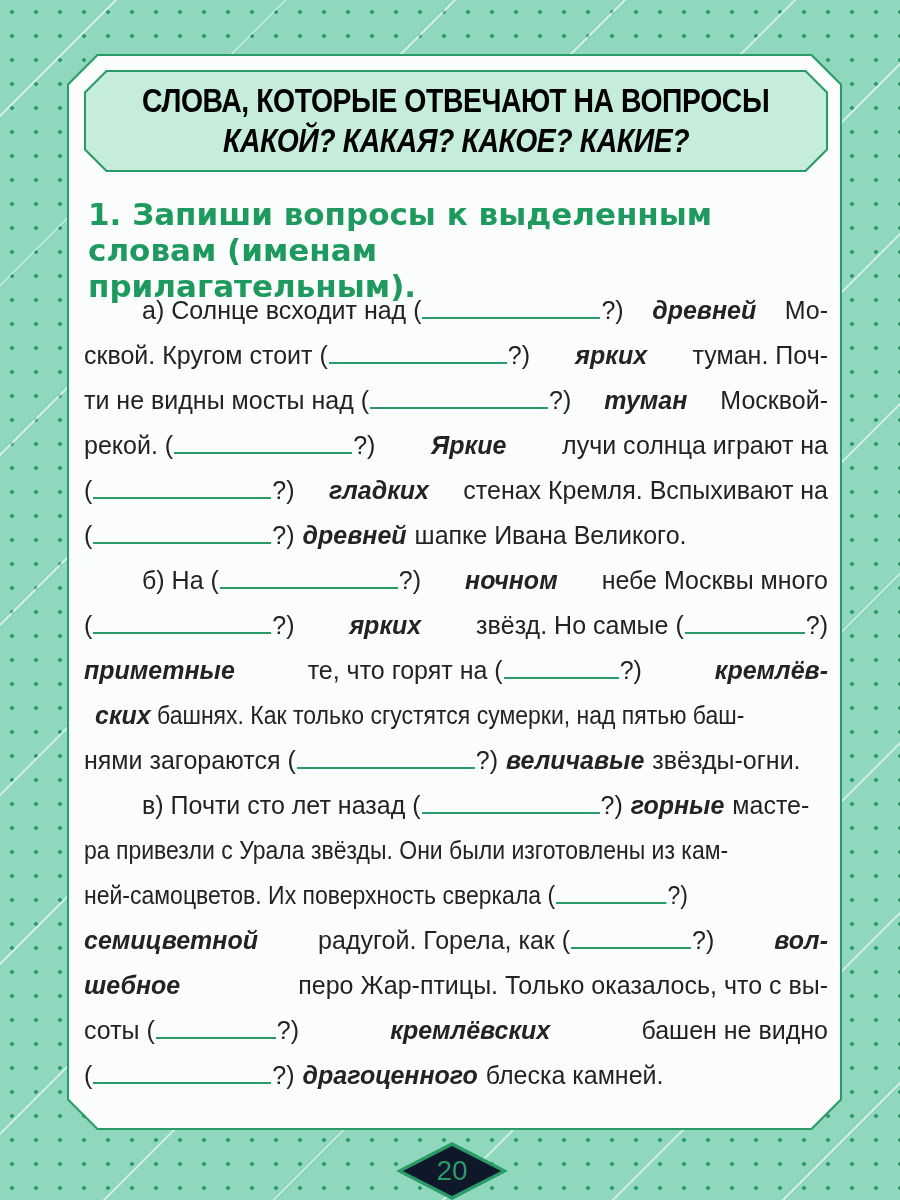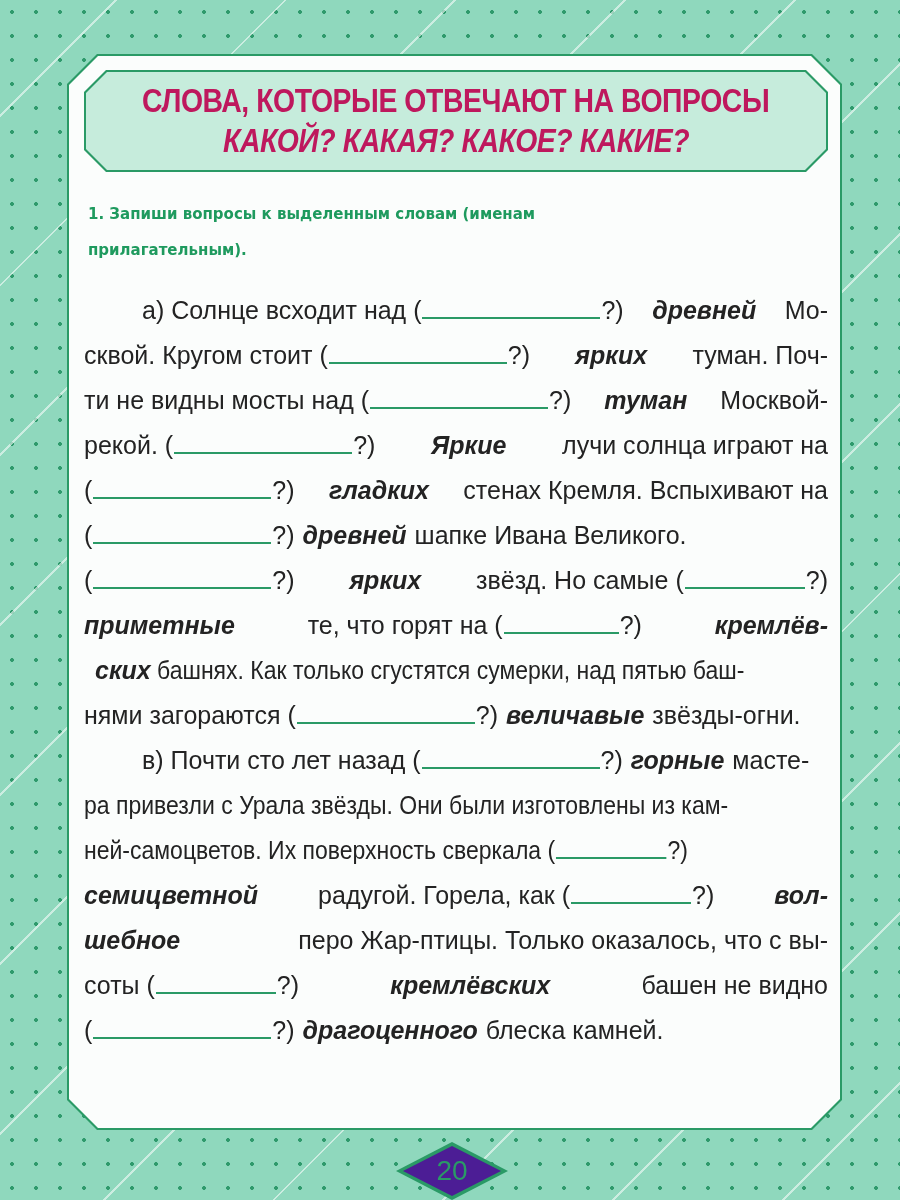--- a/index.html
+++ b/index.html
@@ -53,21 +53,21 @@
       left: 86px;
       top: 72px;
       width: 740px;
       height: 98px;
       background: #c6ecdc;
       clip-path: polygon(21px 0, calc(100% - 21px) 0, 100% 21px, 100% calc(100% - 21px), calc(100% - 21px) 100%, 21px 100%, 0 calc(100% - 21px), 0 21px);
       display: flex;
       flex-direction: column;
       align-items: center;
       justify-content: center;
-      color: #be185d;
+      color: #000000;
     }
     .banner .line1 {
       font-family: "Liberation Sans", sans-serif;
       font-weight: bold;
       font-size: 33px;
       letter-spacing: -0.5px;
       transform: scaleX(0.86);
       white-space: nowrap;
       line-height: 40px;
     }
@@ -81,21 +81,21 @@
       white-space: nowrap;
       line-height: 40px;
     }
     .task-title {
       position: absolute;
       left: 88px;
       top: 196px;
       width: 742px;
       font-family: "DejaVu Sans", sans-serif;
       font-weight: bold;
-      font-size: 15px;
+      font-size: 31px;
       line-height: 36px;
       color: #1e9a5e;
       transform-origin: left top;
     }
     .text {
       position: absolute;
       left: 84px;
       top: 288px;
       width: 744px;
       font-family: "Liberation Sans", sans-serif;
@@ -140,21 +140,21 @@
       height: 58px;
       background: #2a9a66;
       clip-path: polygon(50% 0, 100% 50%, 50% 100%, 0 50%);
     }
     .page-num-inner {
       position: absolute;
       left: 403px;
       top: 1146px;
       width: 98px;
       height: 50px;
-      background: #4c1d95;
+      background: #0f172a;
       clip-path: polygon(50% 0, 100% 50%, 50% 100%, 0 50%);
       display: flex;
       align-items: center;
       justify-content: center;
       font-family: "Liberation Sans", sans-serif;
       font-size: 28px;
       color: #2a9a66;
     }
   </style>
 </head>
@@ -205,20 +205,25 @@
     <span class="w adj">гладких</span>
     <span class="w">стенах Кремля. Вспыхивают на</span>
   </div>
 
   <div class="line last">
     <span class="w"><span>(</span><span class="blank" style="width:178px"></span><span>?)</span></span>
     <span class="w adj">древней</span>
     <span class="w">шапке Ивана Великого.</span>
   </div>
 
+  <div class="line indent">
+    <span class="w"><span>б) На (</span><span class="blank" style="width:178px"></span><span>?)</span></span>
+    <span class="w adj">ночном</span>
+    <span class="w">небе Москвы много</span>
+  </div>
 
   <div class="line">
     <span class="w"><span>(</span><span class="blank" style="width:178px"></span><span>?)</span></span>
     <span class="w adj">ярких</span>
     <span class="w"><span>звёзд. Но самые (</span><span class="blank" style="width:120px"></span><span>?)</span></span>
   </div>
 
   <div class="line">
     <span class="w adj">приметные</span>
     <span class="w"><span>те, что горят на (</span><span class="blank" style="width:115px"></span><span>?)</span></span>

